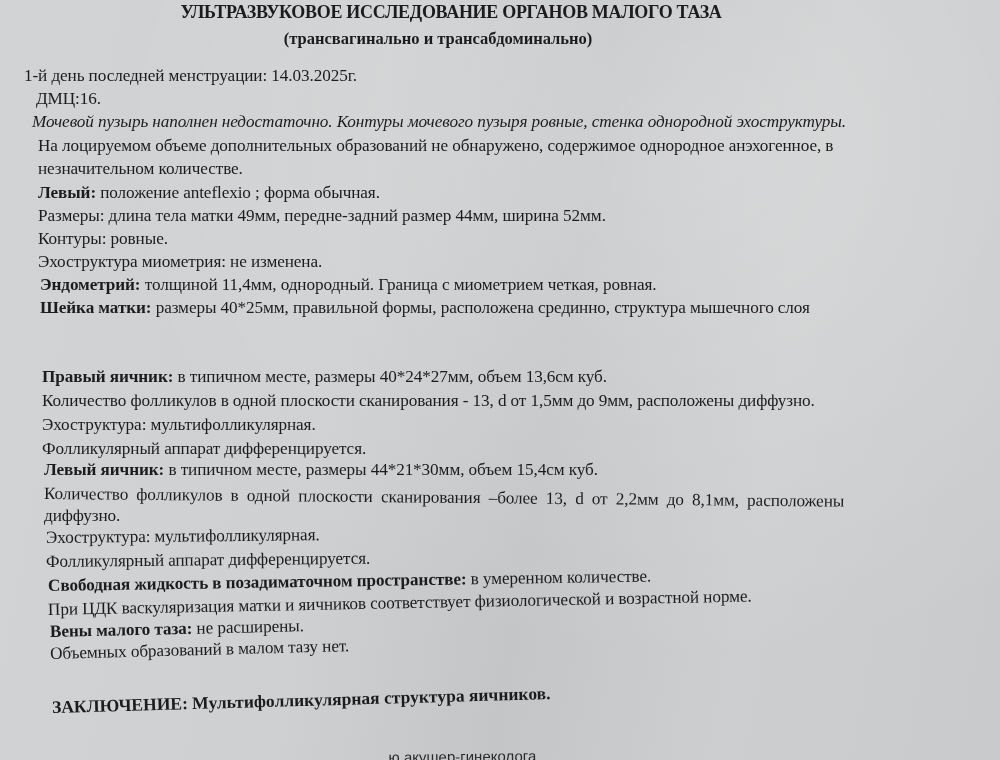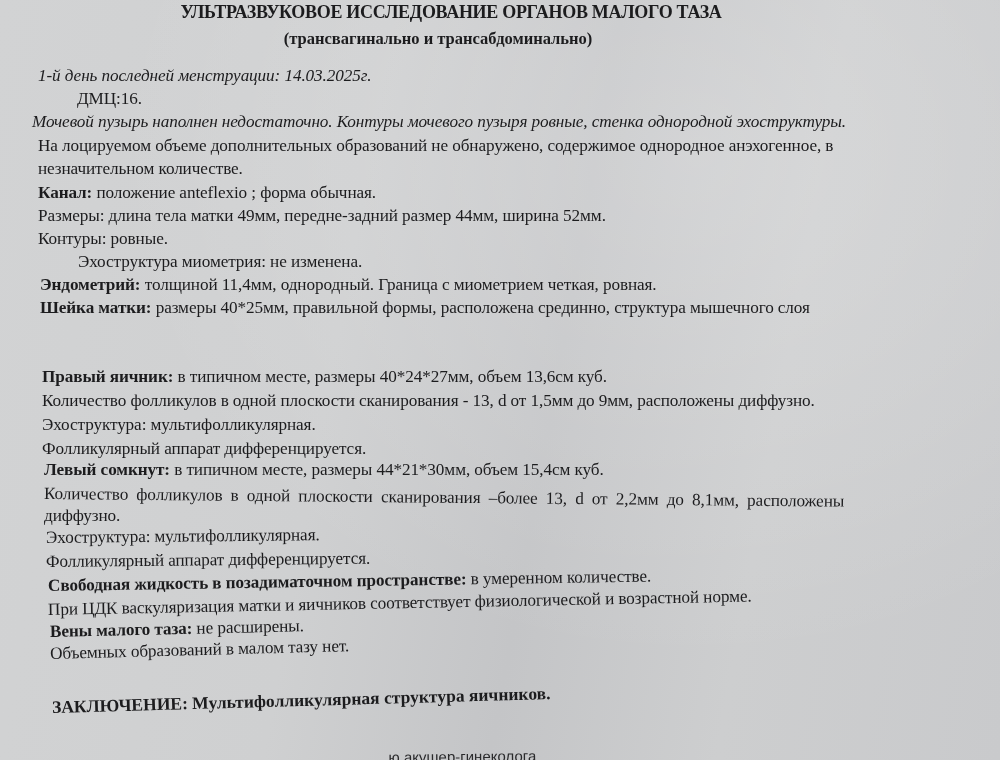--- a/index.html
+++ b/index.html
@@ -72,51 +72,51 @@
     }
   </style>
 </head>
 <body>
 
 <div class="paper">
 
   <div class="title">УЛЬТРАЗВУКОВОЕ ИССЛЕДОВАНИЕ ОРГАНОВ МАЛОГО ТАЗА</div>
   <div class="subtitle">(трансвагинально и трансабдоминально)</div>
 
-  <div class="line" style="left:38px; top:66px;font-style:italic;">1-й день последней менструации: 14.03.2025г.</div>
-  <div class="line" style="left:36px; top:89px;margin-left:41px;">ДМЦ:16.</div>
+  <div class="line" style="left:24px; top:66px;">1-й день последней менструации: 14.03.2025г.</div>
+  <div class="line" style="left:36px; top:89px;">ДМЦ:16.</div>
 
   <div class="line" style="left:32px; top:112px;font-style:italic;">Мочевой пузырь наполнен недостаточно. Контуры мочевого пузыря ровные, стенка однородной эхоструктуры.</div>
   <div class="line" style="left:38px; top:136px;">На лоцируемом объеме дополнительных образований не обнаружено, содержимое однородное анэхогенное, в</div>
   <div class="line" style="left:38px; top:159px;">незначительном количестве.</div>
 
   <div class="line" style="left:38px; top:183px;">
-    <span class="bold">Канал:</span><span> положение anteflexio ; форма  обычная.</span>
+    <span class="bold">Левый:</span><span> положение anteflexio ; форма  обычная.</span>
   </div>
   <div class="line" style="left:38px; top:206px;">Размеры: длина тела матки 49мм, передне-задний размер 44мм, ширина 52мм.</div>
   <div class="line" style="left:38px; top:229px;">Контуры: ровные.</div>
-  <div class="line" style="left:38px; top:252px;margin-left:40px;">Эхоструктура миометрия: не изменена.</div>
+  <div class="line" style="left:38px; top:252px;">Эхоструктура миометрия: не изменена.</div>
 
   <div class="line" style="left:40px; top:275px;">
     <span class="bold">Эндометрий:</span><span> толщиной 11,4мм, однородный. Граница с миометрием четкая, ровная.</span>
   </div>
 
   <div class="line" style="left:40px; top:298px;">
     <span class="bold">Шейка матки:</span><span> размеры 40*25мм, правильной формы, расположена срединно, структура мышечного слоя</span>
   </div>
 
   <div class="line" style="left:42px; top:367px;">
     <span class="bold">Правый яичник:</span><span> в типичном месте, размеры 40*24*27мм, объем 13,6см куб.</span>
   </div>
   <div class="line" style="left:42px; top:391px;">Количество фолликулов в одной плоскости сканирования - 13, d от 1,5мм до 9мм, расположены диффузно.</div>
   <div class="line" style="left:42px; top:415px;">Эхоструктура: мультифолликулярная.</div>
   <div class="line" style="left:42px; top:439px;">Фолликулярный аппарат дифференцируется.</div>
 
   <div class="line" style="left:44px; top:460px;">
-    <span class="bold">Левый сомкнут:</span><span> в типичном месте, размеры 44*21*30мм, объем 15,4см куб.</span>
+    <span class="bold">Левый яичник:</span><span> в типичном месте, размеры 44*21*30мм, объем 15,4см куб.</span>
   </div>
   <div class="line" style="left:44px; top:484px; word-spacing:4px; transform:rotate(0.55deg); transform-origin:left center;">Количество фолликулов в одной плоскости сканирования –более 13, d от 2,2мм до 8,1мм, расположены</div>
   <div class="line" style="left:44px; top:506px;">диффузно.</div>
   <div class="line" style="left:46px; top:528px; transform:rotate(-0.6deg); transform-origin:left center;">Эхоструктура: мультифолликулярная.</div>
   <div class="line" style="left:46px; top:552px; transform:rotate(-0.6deg); transform-origin:left center;">Фолликулярный аппарат  дифференцируется.</div>
 
   <div class="line" style="left:48px; top:576px; transform:rotate(-0.9deg); transform-origin:left center;">
     <span class="bold">Свободная жидкость в позадиматочном пространстве:</span><span> в умеренном количестве.</span>
   </div>
   <div class="line" style="left:48px; top:600px; transform:rotate(-1.1deg); transform-origin:left center;">При ЦДК васкуляризация матки и яичников соответствует физиологической и возрастной норме.</div>

